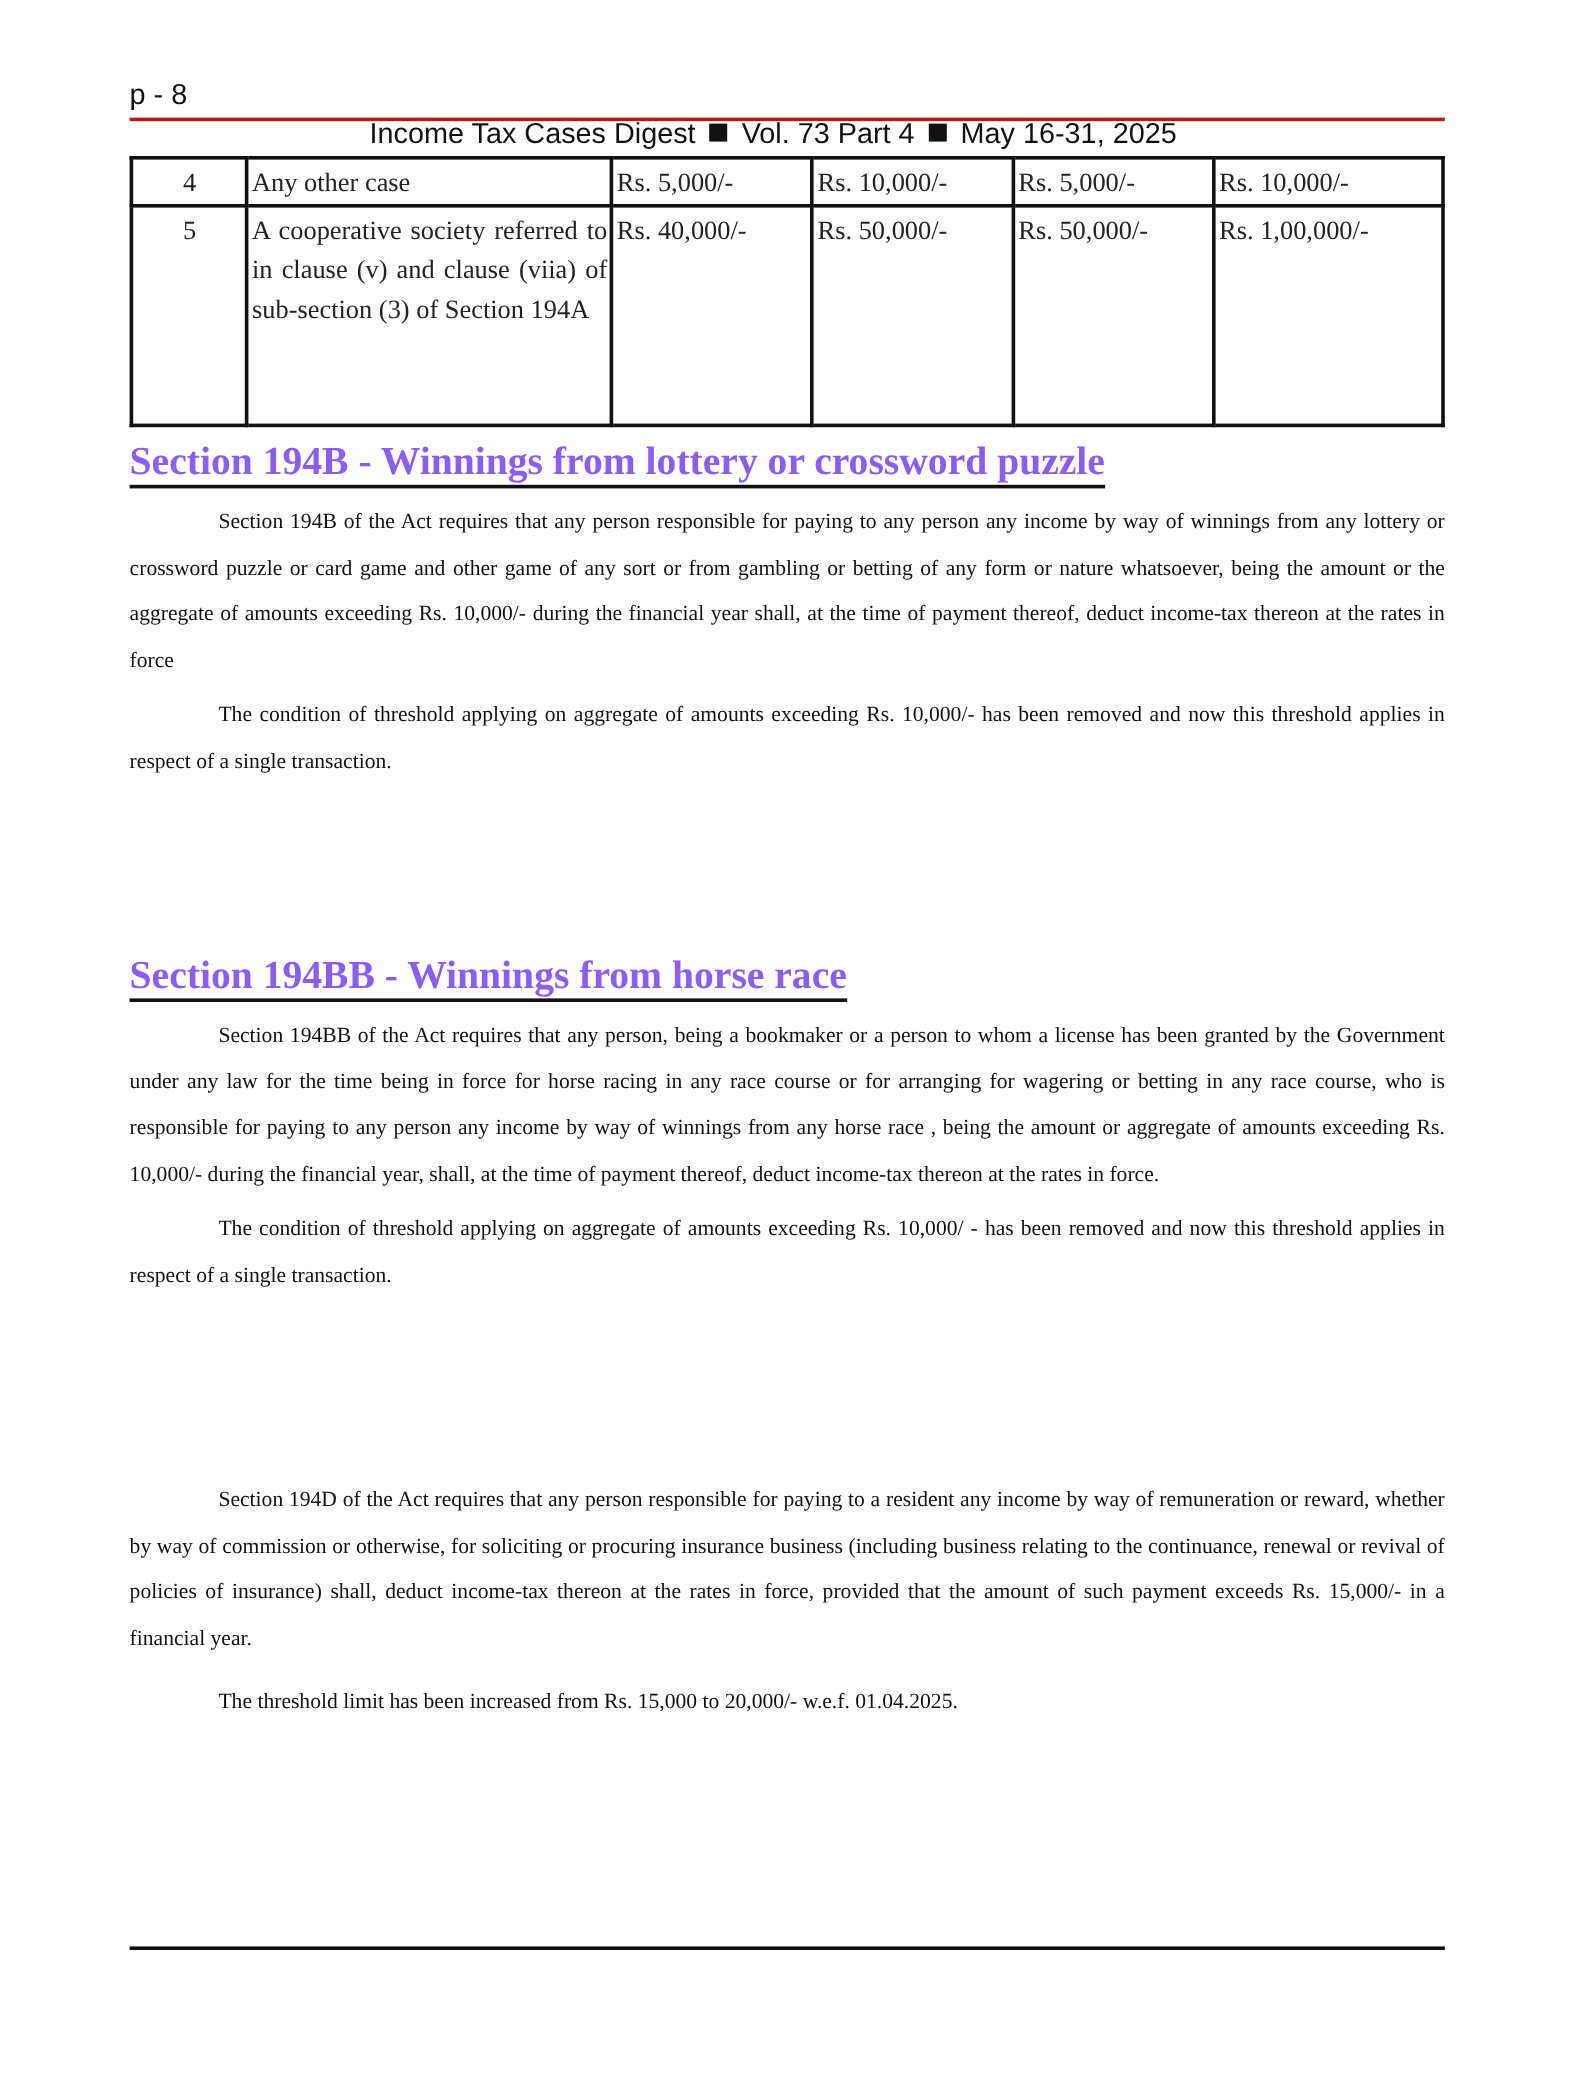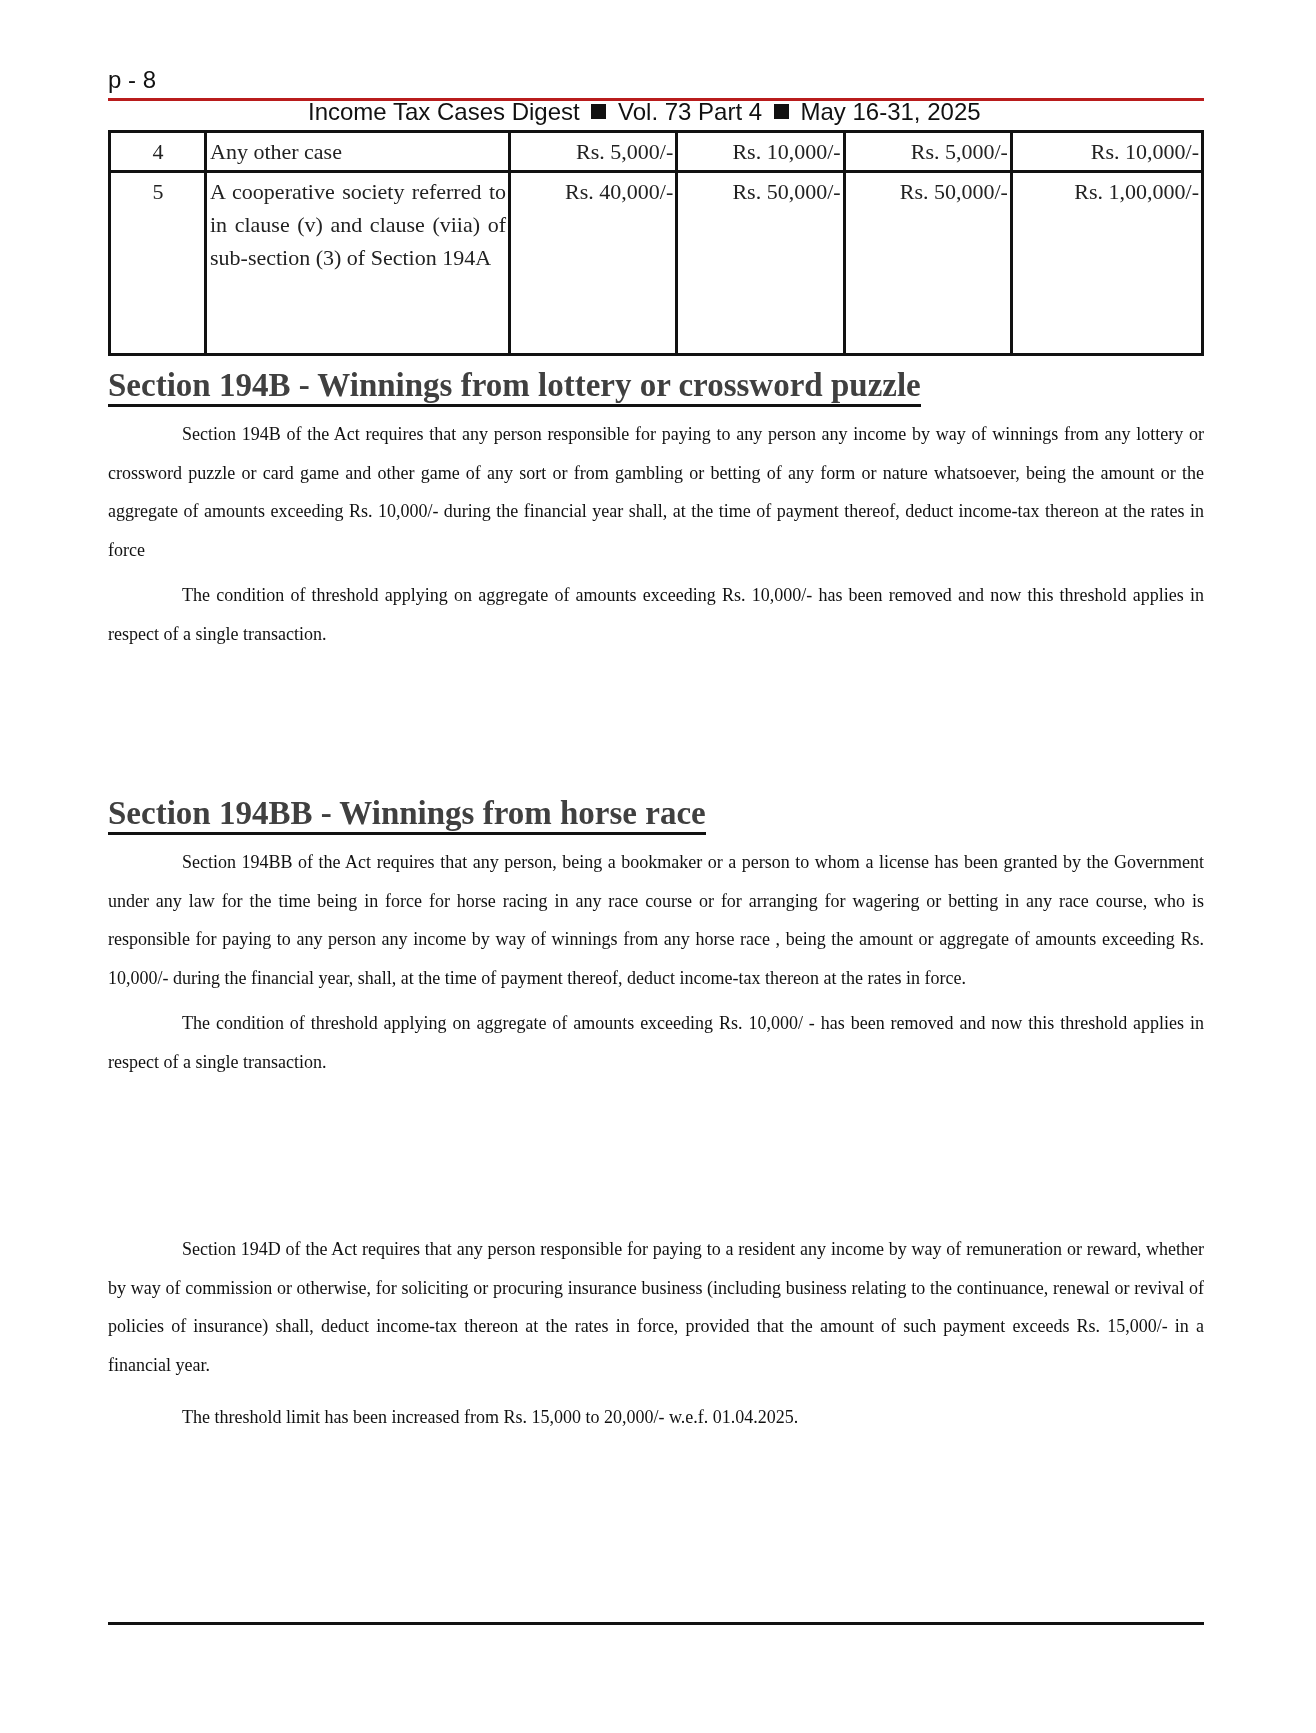--- a/index.html
+++ b/index.html
@@ -14,27 +14,27 @@
   .running-head .title { position: absolute; left: 200px; top: 2px; white-space: nowrap; margin-top: 32px; }
   .running-head .sq { display: inline-block; width: 15px; height: 15px; background: #111; margin: 0 5px; vertical-align: 1px; }
 
   table.tds {
     position: absolute; top: 130px; left: 0; width: 1096px;
     border-collapse: collapse; font-family: "Liberation Serif", serif; font-size: 22px; color: #222;
   }
   table.tds td { border: 3px solid #111; vertical-align: top; padding: 2px 2px 2px 3px; line-height: 33px; }
   table.tds td.num { text-align: center; width: 88px; }
   table.tds td.desc { width: 296px; text-align: justify; text-align-last: left; }
-  table.tds td.amt { text-align: right; white-space: nowrap; }
+  table.tds td.amt { text-align: left; white-space: nowrap; }
   table.tds tr.r4 td { height: 33px; }
   table.tds tr.r5 td { height: 176px; }
 
   .section { position: absolute; left: 0; width: 1096px; font-family: "Liberation Serif", serif; }
   .heading {
-    font-size: 33px; font-weight: bold; color: #404040; display: inline-block;
+    font-size: 33px; font-weight: bold; color: #8b5cf6; display: inline-block;
     border-bottom: 3px solid #111; line-height: 38px; padding-bottom: 0; margin: 0;
   }
   .para {
     font-size: 18px; line-height: 38.5px; text-align: justify; color: #111;
     text-indent: 74px; margin: 0;
   }
   .footer-rule { position: absolute; left: 108px; top: 1622px; width: 1096px; height: 0; border-top: 3px solid #111; }
   .footer-text { position: absolute; left: 108px; top: 1732px; font-family: "Liberation Serif", serif; font-size: 22px; color: #222; font-weight: bold; }
 </style>
 </head>

